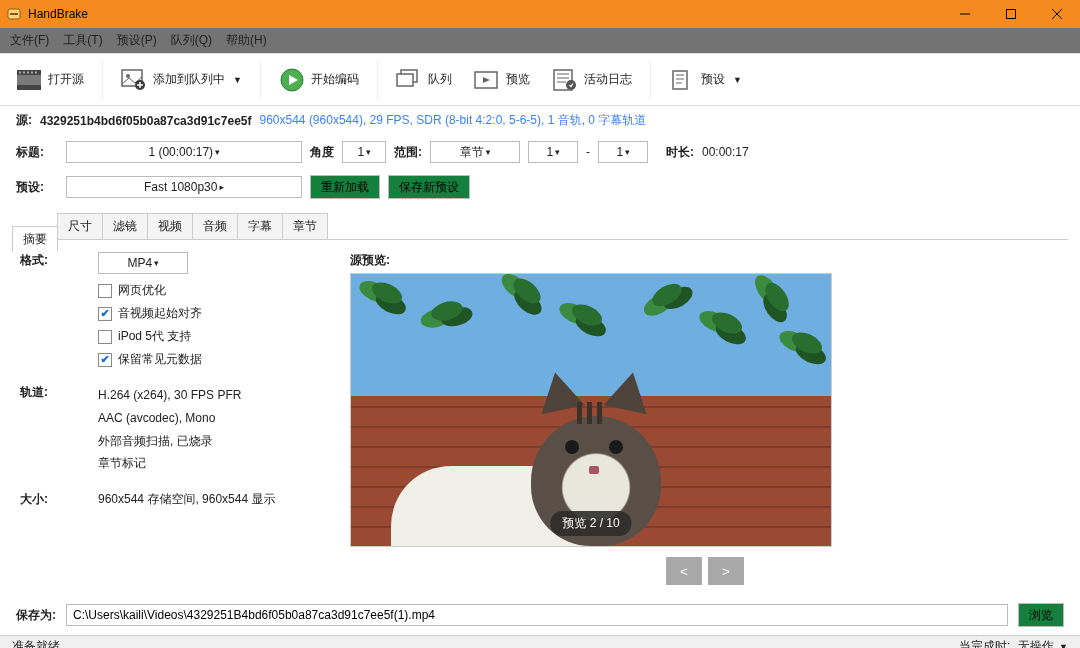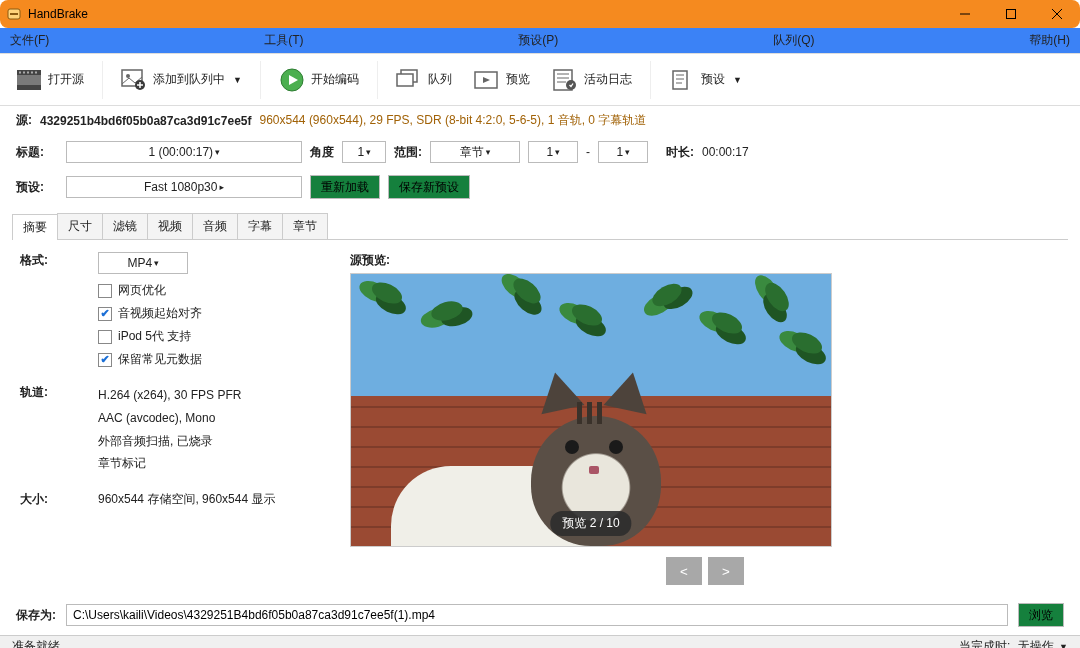--- a/index.html
+++ b/index.html
@@ -1,38 +1,38 @@
 <!DOCTYPE html>
 <html><head>
 <meta charset="utf-8">
 <style>
   * { box-sizing: border-box; margin: 0; padding: 0; font-family: "Microsoft YaHei", "Segoe UI", sans-serif; }
   body { background:#fff; width:1080px; height:648px; overflow:hidden; font-size:12px; color:#222; }
-  .titlebar { background:#f58a1f; height:28px; display:flex; align-items:center; justify-content:space-between; color:#000;border-radius:8px; }
+  .titlebar { background:#f58a1f; height:28px; display:flex; align-items:center; justify-content:space-between; color:#000; }
   .titlebar .left { display:flex; align-items:center; gap:6px; padding-left:6px; }
   .titlebar .title { font-size:12px; }
   .winbtns { display:flex; height:100%; }
   .winbtn { width:46px; height:100%; display:flex; align-items:center; justify-content:center; }
-  .menubar { height:26px; display:flex; align-items:center; gap:14px; padding:0 10px; border-bottom:1px solid #ddd; background:#3b82f6;justify-content:space-between; }
+  .menubar { height:26px; display:flex; align-items:center; gap:14px; padding:0 10px; border-bottom:1px solid #ddd; background:#737373; }
   .menubar span { cursor:default; }
   .toolbar { height:52px; display:flex; align-items:center; gap:10px; padding:0 10px; border-bottom:1px solid #ddd; background:#fff; }
   .tbtn { display:flex; align-items:center; gap:6px; padding:4px 6px; cursor:default; }
   .tbtn .ticon { width:26px; height:26px; display:flex; align-items:center; justify-content:center; }
   .vdiv { width:1px; height:38px; background:#eee; margin:0 2px; }
   .caret { font-size:9px; margin-left:2px; }
   .row { display:flex; align-items:center; gap:8px; padding:6px 16px; }
   .lbl { font-weight:700; }
-  .muted { color:#a16207; }
+  .muted { color:#3b82f6; }
   select, input[type=text], .combo { height:22px; border:1px solid #bbb; background:#fff; padding:0 6px; font-size:12px; }
   .combo { display:flex; align-items:center; justify-content:center; }
   .btn { height:24px; border:1px solid #bbb; background:#15803d; padding:0 10px; font-size:12px; display:inline-flex; align-items:center; justify-content:center; }
   .btn-gray { background:#a8a8a8; color:#fff; border:none; height:28px; width:36px; }
   .tabs { display:flex; border-bottom:1px solid #ccc; margin:8px 12px 0 12px; }
   .tab { border:1px solid #ccc; border-bottom:none; padding:4px 10px; background:#f4f4f4; margin-right:-1px; cursor:default; position:relative; }
-  .tab.active { background:#fff; top:1px; }
+  .tab.active { background:#fff; top:13px; }
   .panel { display:flex; padding:12px 20px; gap:20px; }
   .leftcol { width:310px; }
   .kv { display:flex; margin-bottom:10px; }
   .kv .k { width:78px; font-weight:700; }
   .checks { display:flex; flex-direction:column; gap:6px; }
   .chk { display:flex; align-items:center; gap:6px; }
   .chk .box { width:14px; height:14px; border:1px solid #888; display:flex; align-items:center; justify-content:center; color:#1b6fd6; font-size:11px; font-weight:bold; }
   .tracks { line-height:1.9; }
   .preview-col { flex:1; }
   .preview-title { font-weight:700; margin-bottom:4px; }

